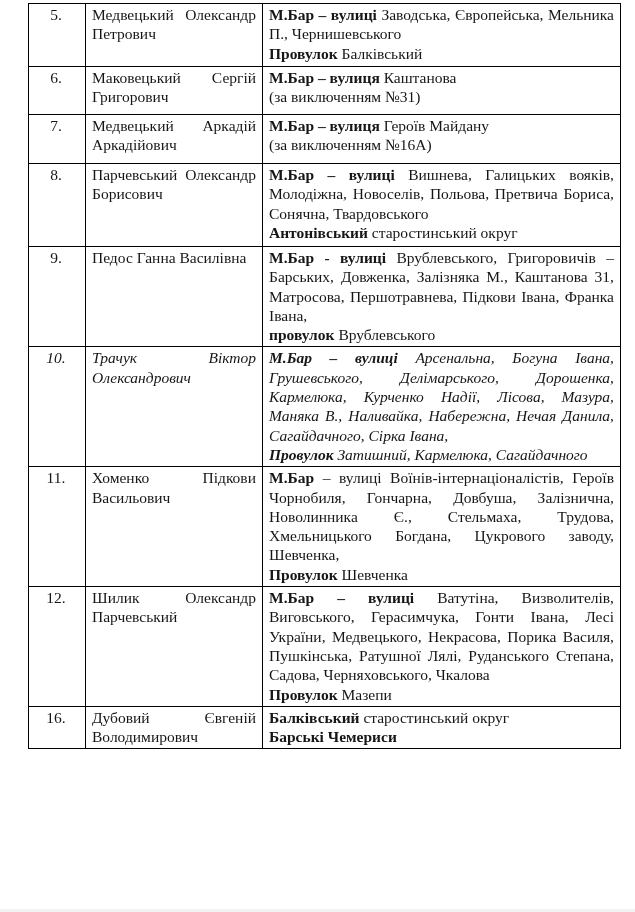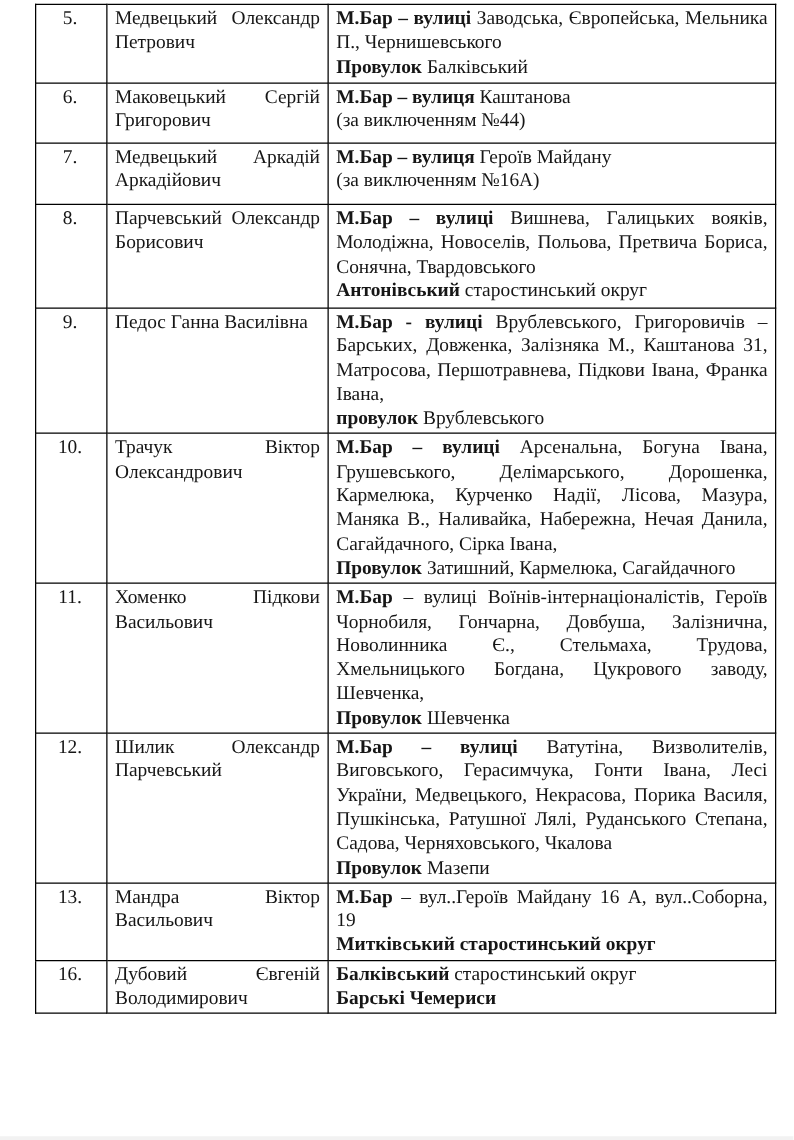--- a/index.html
+++ b/index.html
@@ -77,21 +77,21 @@
             <p><b>Провулок</b><span> Балківський</span></p>
           </td>
         </tr>
         <tr style="height: 48px;">
           <td class="col-num">6.</td>
           <td class="col-name">
             <p>Маковецький Сергій Григорович</p>
           </td>
           <td class="col-terr">
             <p><b>М.Бар – вулиця</b><span> Каштанова</span></p>
-            <p><span>(за виключенням №44)</span></p>
+            <p><span>(за виключенням №31)</span></p>
           </td>
         </tr>
         <tr style="height: 49px;">
           <td class="col-num">7.</td>
           <td class="col-name">
             <p>Медвецький Аркадій Аркадійович</p>
           </td>
           <td class="col-terr">
             <p><b>М.Бар – вулиця</b><span> Героїв Майдану</span></p>
             <p><span>(за виключенням №16А)</span></p>
@@ -110,21 +110,21 @@
         <tr style="height: 99px;">
           <td class="col-num">9.</td>
           <td class="col-name">
             <p>Педос Ганна Василівна</p>
           </td>
           <td class="col-terr">
             <p><b>М.Бар - вулиці</b><span> Врублевського, Григоровичів – Барських, Довженка, Залізняка М., Каштанова 31, Матросова, Першотравнева, Підкови Івана, Франка Івана,</span></p>
             <p><b>провулок</b><span> Врублевського</span></p>
           </td>
         </tr>
-        <tr style="height: 116px;">
+        <tr style="height: 116px; font-style: italic;">
           <td class="col-num">10.</td>
           <td class="col-name">
             <p>Трачук Віктор Олександрович</p>
           </td>
           <td class="col-terr">
             <p><b>М.Бар – вулиці</b><span> Арсенальна, Богуна Івана, Грушевського, Делімарського, Дорошенка, Кармелюка, Курченко Надії, Лісова, Мазура, Маняка В., Наливайка, Набережна, Нечая Данила, Сагайдачного, Сірка Івана,</span></p>
             <p><b>Провулок</b><span> Затишний, Кармелюка, Сагайдачного</span></p>
           </td>
         </tr>
         <tr style="height: 115px;">
@@ -140,30 +140,20 @@
         <tr style="height: 119px; margin-top: 32px;">
           <td class="col-num">12.</td>
           <td class="col-name">
             <p>Шилик Олександр Парчевський</p>
           </td>
           <td class="col-terr">
             <p><b>М.Бар – вулиці</b><span> Ватутіна, Визволителів, Виговського, Герасимчука, Гонти Івана, Лесі України, Медвецького, Некрасова, Порика Василя, Пушкінська, Ратушної Лялі, Руданського Степана, Садова, Черняховського, Чкалова</span></p>
             <p><b>Провулок</b><span> Мазепи</span></p>
           </td>
         </tr>
-        <tr style="height: 47px;">
-          <td class="col-num">13.</td>
-          <td class="col-name">
-            <p>Мандра Віктор Васильович</p>
-          </td>
-          <td class="col-terr">
-            <p><b>М.Бар</b><span> – вул..Героїв Майдану 16 А, вул..Соборна, 19</span></p>
-            <p><b>Митківський старостинський округ</b></p>
-          </td>
-        </tr>
         <tr style="height: 36px;">
           <td class="col-num">16.</td>
           <td class="col-name">
             <p>Дубовий Євгеній Володимирович</p>
           </td>
           <td class="col-terr">
             <p><b>Балківський</b><span> старостинський округ</span></p>
             <p><b>Барські Чемериси</b></p>
           </td>
         </tr>

